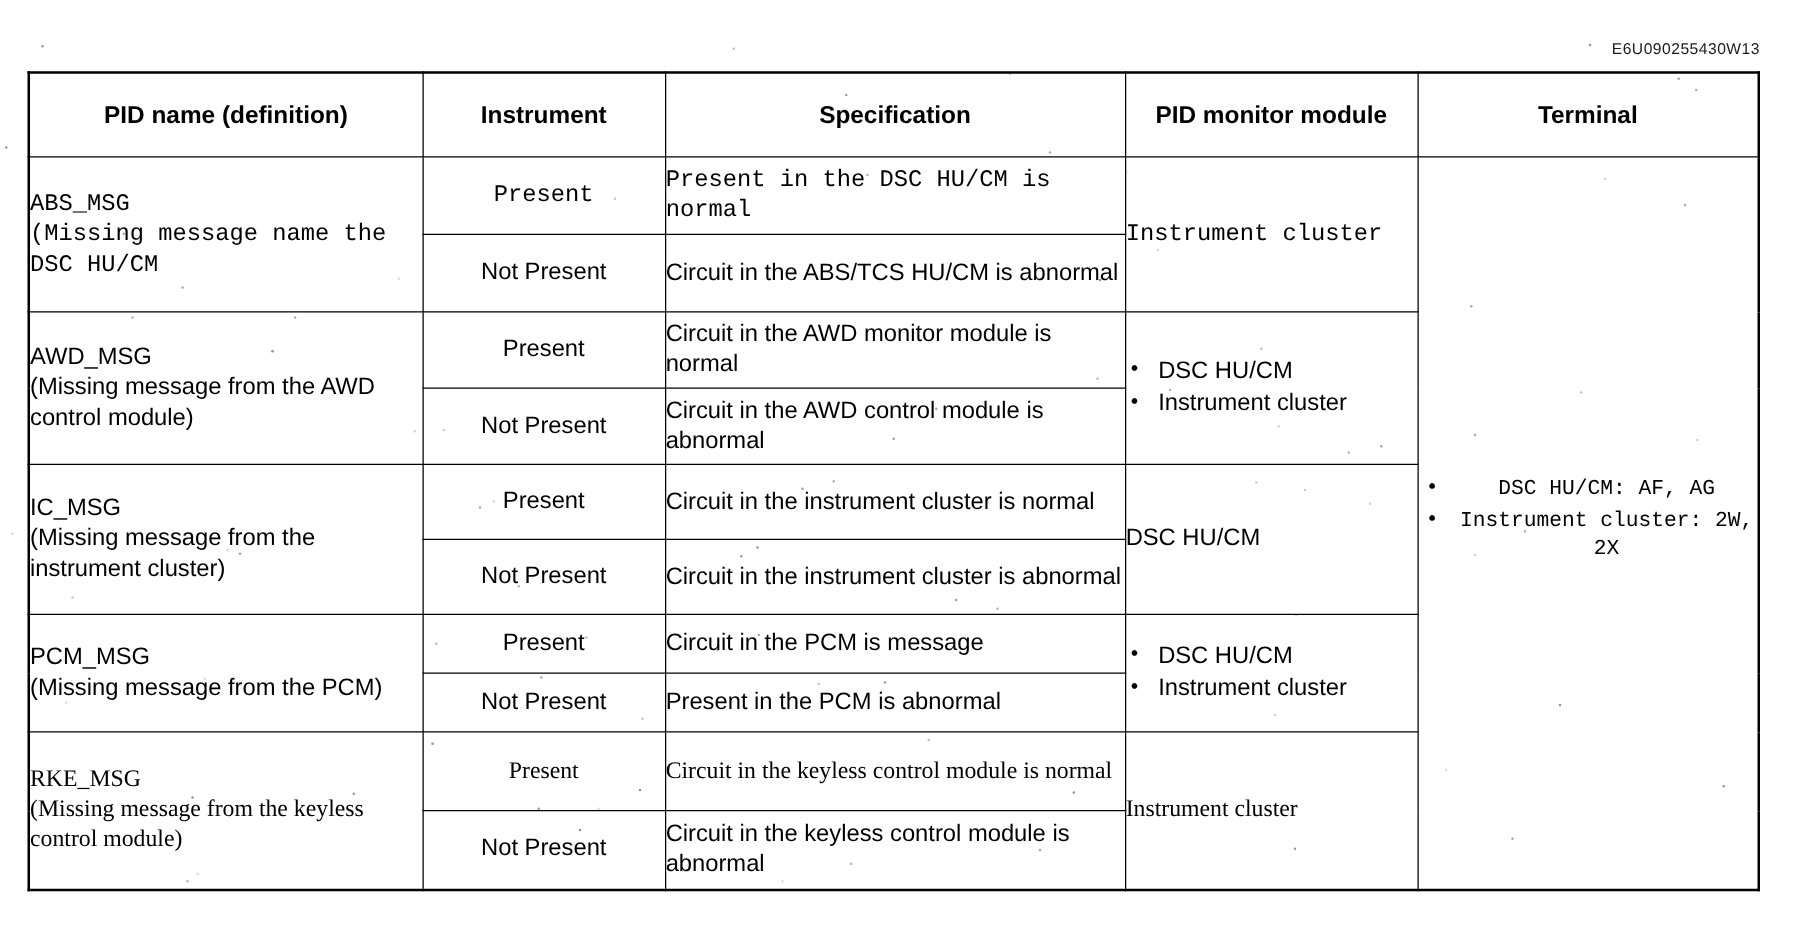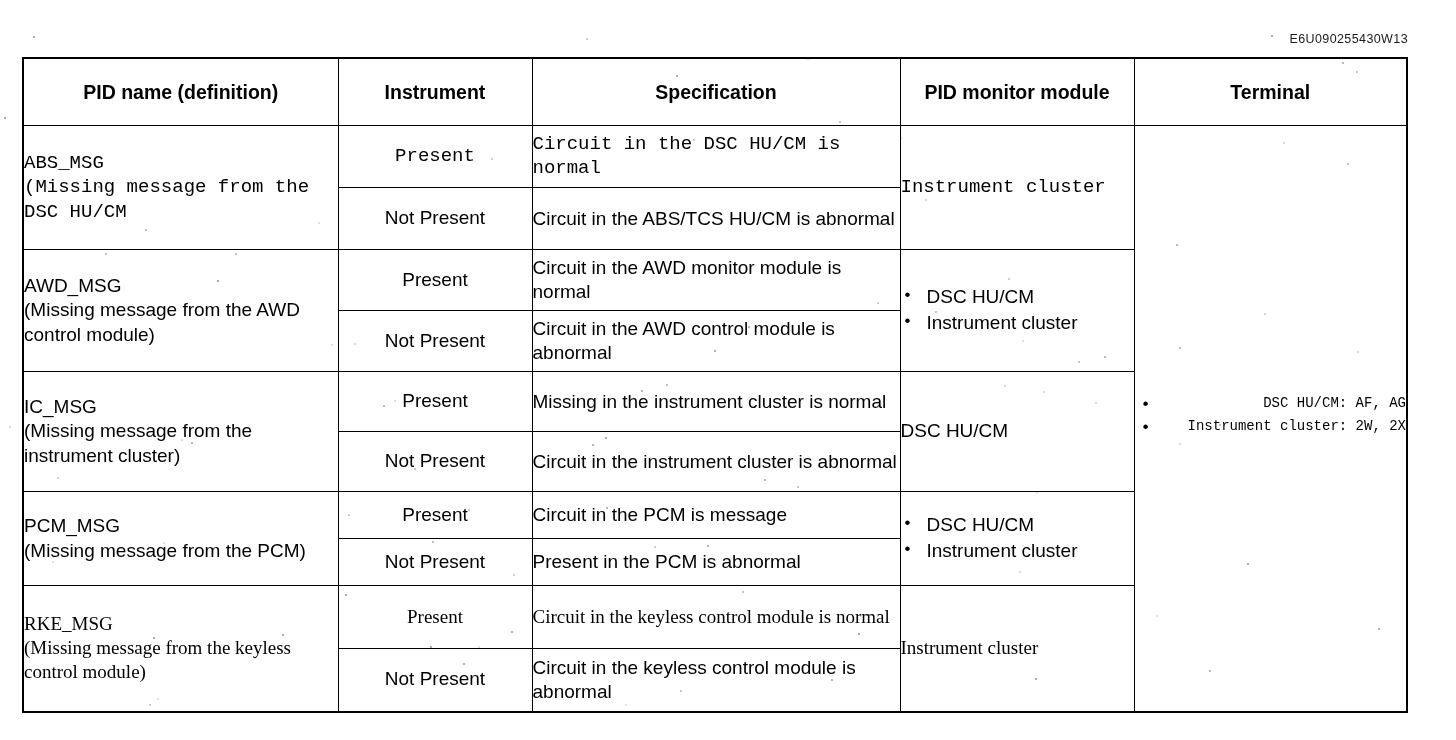--- a/index.html
+++ b/index.html
@@ -103,24 +103,24 @@
   }
 
   .cell-mod {
     font-size: 19px;
     line-height: 1.3;
     padding: 4px 4px 4px 10px;
     text-align: left;
   }
 
   .cell-term {
-    font-size: 14px;
+    font-size: 17px;
     line-height: 1.3;
     padding: 4px 4px 4px 10px;
-    text-align: right;
+    text-align: center;
   }
 
   
   ul.bullets {
     list-style: none;
     margin: 0;
     padding: 0;
   }
   ul.bullets > li {
     position: relative;
@@ -182,24 +182,24 @@
           <th>Instrument</th>
           <th>Specification</th>
           <th>PID monitor module</th>
           <th>Terminal</th>
         </tr>
       </thead>
       <tbody>
           <tr style="height: 62px; font-family: Liberation Mono, monospace;">
             <td class="cell-pid" rowspan="2">
               <div>ABS_MSG</div>
-              <div>(Missing message from the DSC HU/CM</div>
-            </td>
-            <td class="cell-cond">Present</td>
-            <td class="cell-spec">Circuit in the DSC HU/CM is normal</td>
+              <div>(Missing message name the DSC HU/CM</div>
+            </td>
+            <td class="cell-cond">Present</td>
+            <td class="cell-spec">Present in the DSC HU/CM is normal</td>
             <td class="cell-mod" rowspan="2">
               <div>Instrument cluster</div>
             </td>
             <td class="cell-term" rowspan="10">
               <ul class="bullets term">
                 <li>DSC HU/CM: AF, AG</li>
                 <li>Instrument cluster: 2W, 2X</li>
               </ul>
             </td>
           </tr>
@@ -224,21 +224,21 @@
           <tr style="height: 61px;">
             <td class="cell-cond">Not Present</td>
             <td class="cell-spec">Circuit in the AWD control module is abnormal</td>
           </tr>
           <tr style="height: 60px;">
             <td class="cell-pid" rowspan="2">
               <div>IC_MSG</div>
               <div>(Missing message from the instrument cluster)</div>
             </td>
             <td class="cell-cond">Present</td>
-            <td class="cell-spec">Missing in the instrument cluster is normal</td>
+            <td class="cell-spec">Circuit in the instrument cluster is normal</td>
             <td class="cell-mod" rowspan="2">
               <div>DSC HU/CM</div>
             </td>
           </tr>
           <tr style="height: 60px;">
             <td class="cell-cond">Not Present</td>
             <td class="cell-spec">Circuit in the instrument cluster is abnormal</td>
           </tr>
           <tr style="height: 47px;">
             <td class="cell-pid" rowspan="2">

